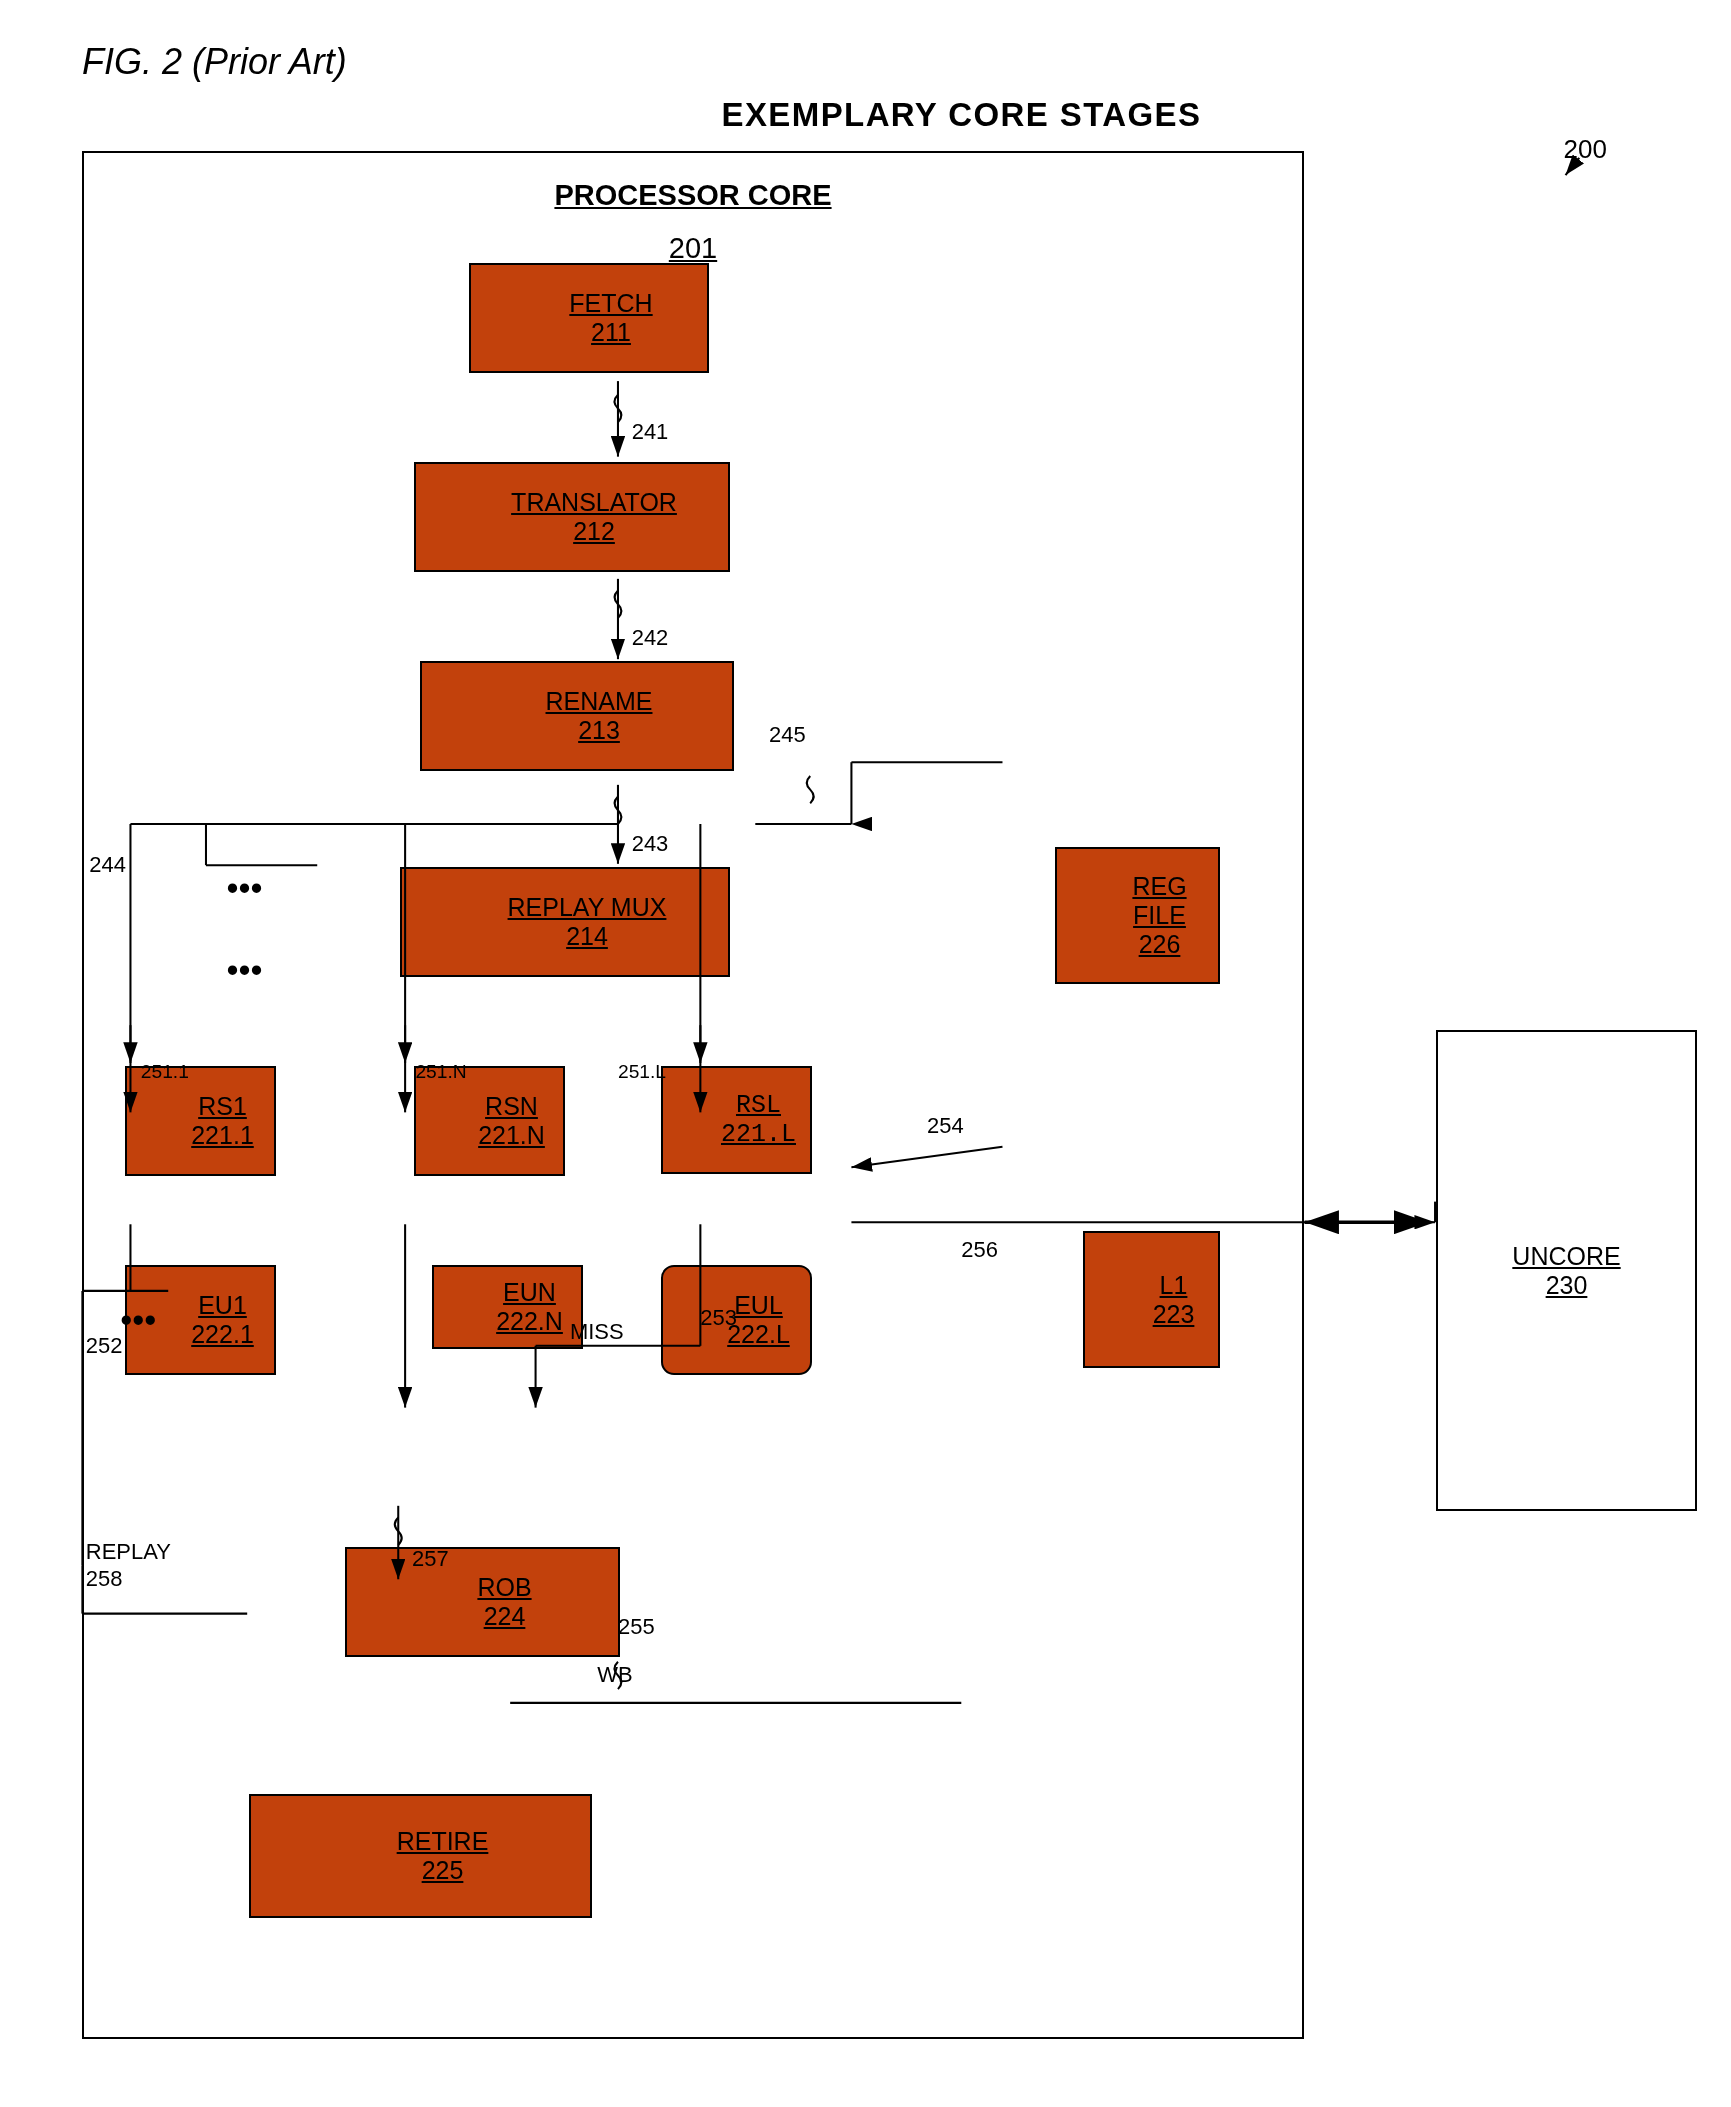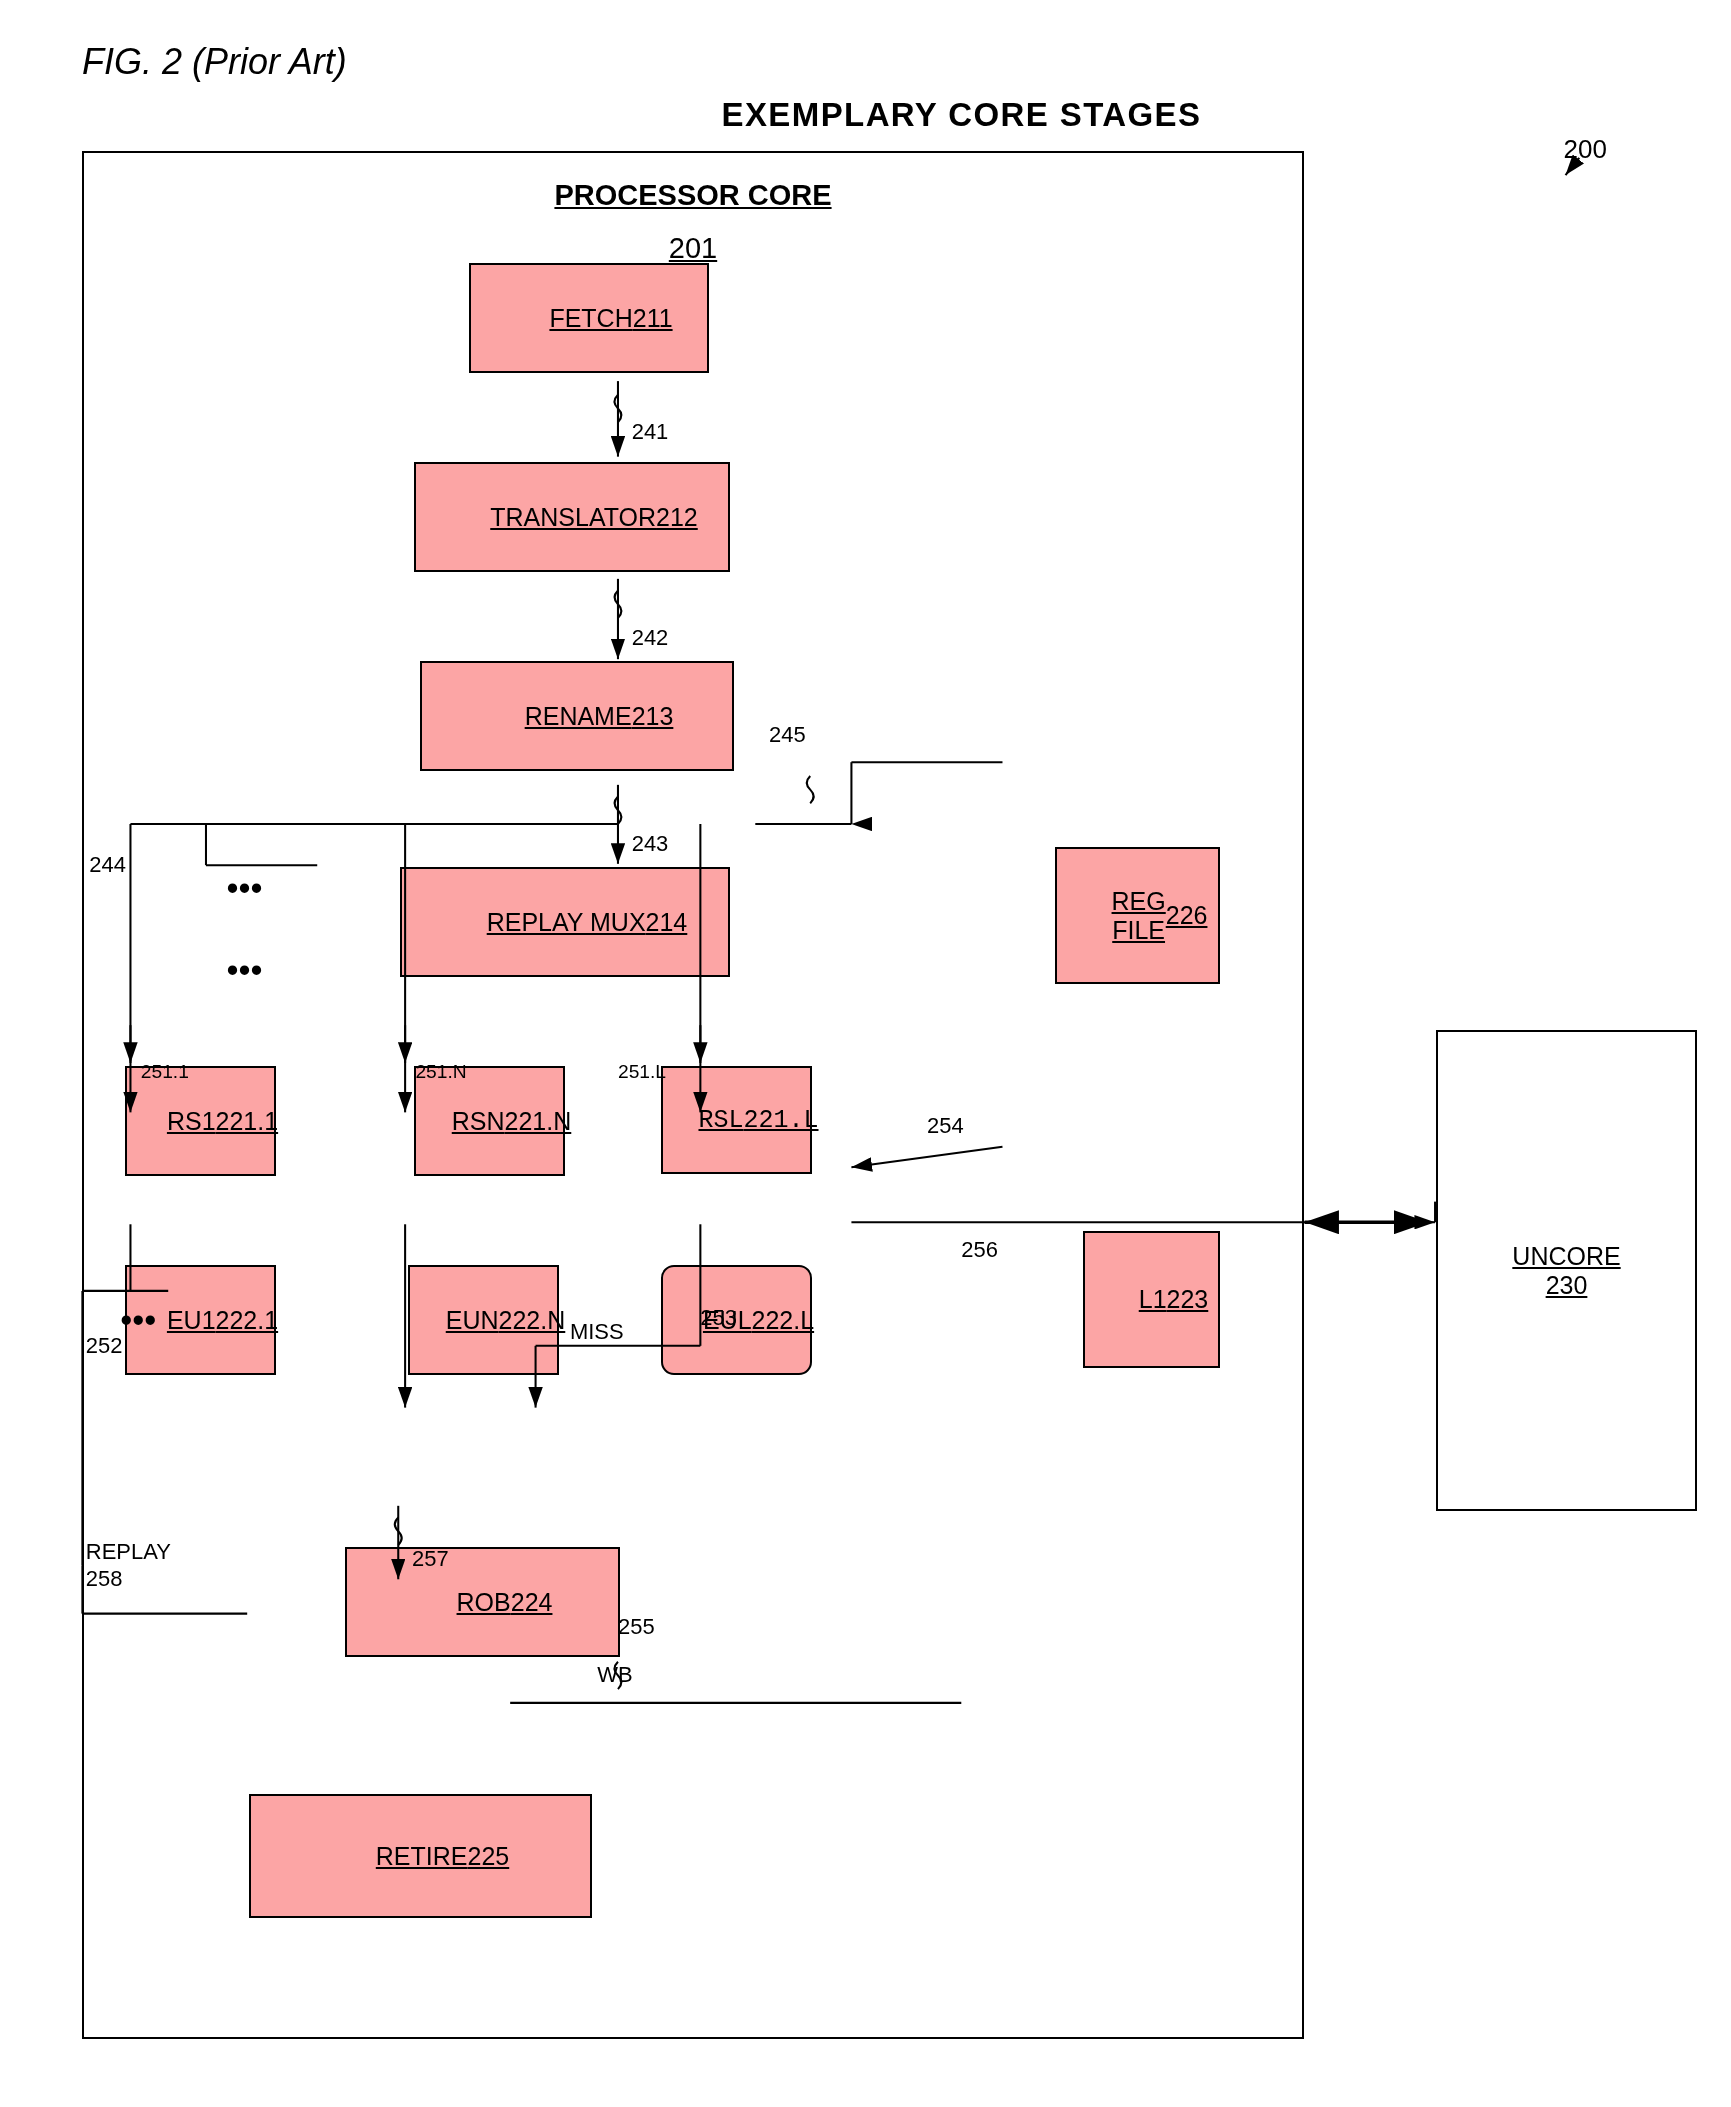--- a/index.html
+++ b/index.html
@@ -41,24 +41,24 @@
       left: 82px;
       width: 1222px;
       height: 1888px;
       border: 2.1px solid #000;
     }
 
     
     .block {
       position: absolute;
       border: 2.1px solid #000;
-      background: #fca5a5;
+      background: #c2410c;
       text-align: center;
       display: flex;
-      flex-direction: row;
+      flex-direction: column;
       align-items: center;
       justify-content: center;
       padding-left: 44px;
     }
 
     .block-text {
       font-size: 25px;
       text-decoration: underline;
       font-weight: normal;
     }
@@ -150,21 +150,21 @@
   <div class="block" style="top:913px; left:577px; width:151px; height:108px;font-family:Liberation Mono, monospace;">
     <div class="block-text">RSL</div>
     <div class="block-num">221.L</div>
   </div>
 
   <div class="block" style="top:1112px; left:41px; width:151px; height:110px;">
     <div class="block-text">EU1</div>
     <div class="block-num">222.1</div>
   </div>
 
-  <div class="block" style="top:1112px; left:324px; width:151px; height:110px;">
+  <div class="block" style="top:1112px; left:348px; width:151px; height:84px;">
     <div class="block-text">EUN</div>
     <div class="block-num">222.N</div>
   </div>
 
   <div class="block" style="top:1112px; left:577px; width:151px; height:110px;border-radius:13px;">
     <div class="block-text">EUL</div>
     <div class="block-num">222.L</div>
   </div>
 
   <div class="block" style="top:1078px; right:82px; width:137px; height:137px;">

